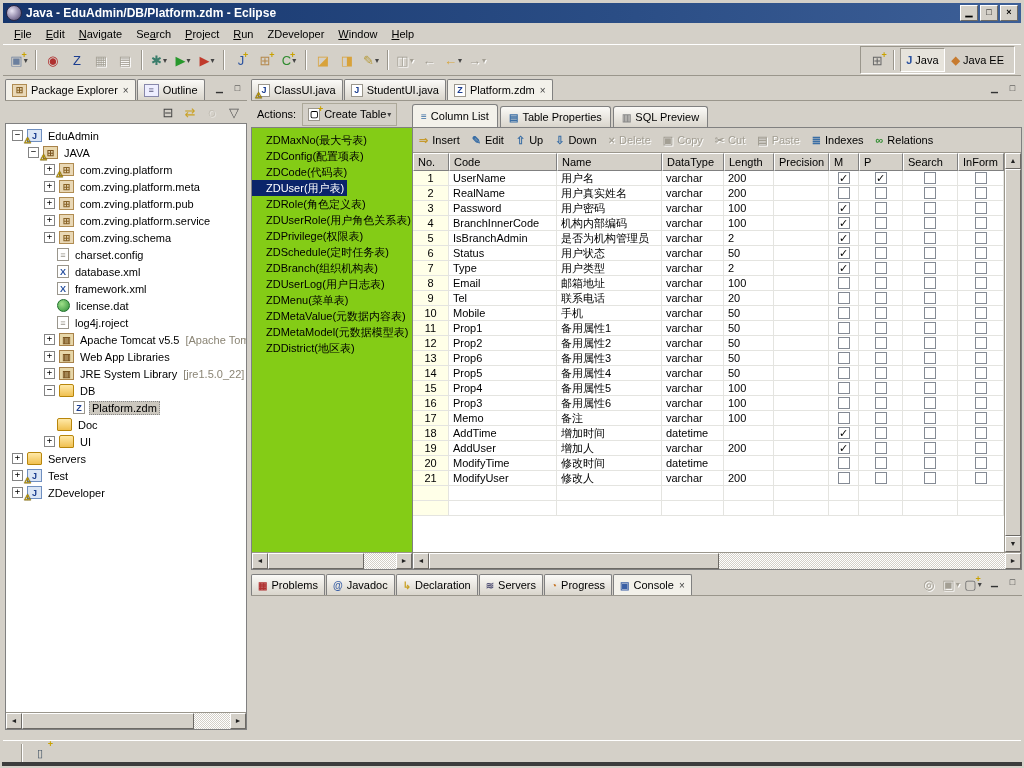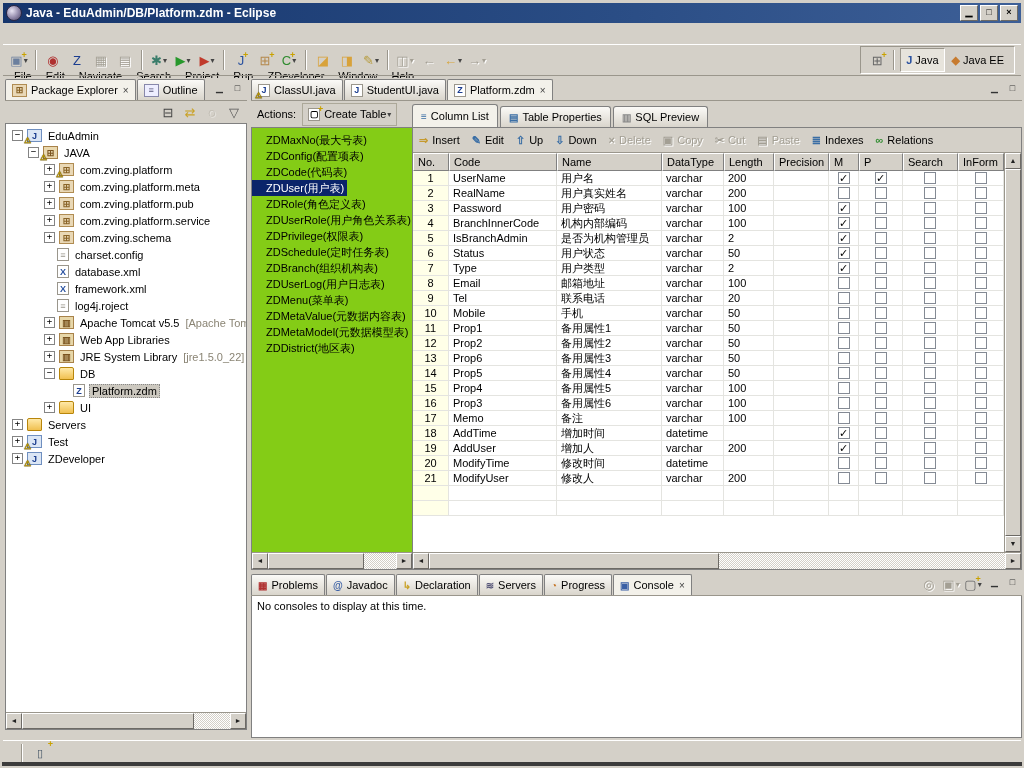--- a/index.html
+++ b/index.html
@@ -5,21 +5,21 @@
   html,body{margin:0;padding:0;}
   body{width:1024px;height:768px;overflow:hidden;font-family:"Liberation Sans",sans-serif;font-size:11px;color:#000;}
   .win{position:relative;width:1024px;height:768px;background:#d4d0c8;border:2px solid #d4d0c8;box-sizing:border-box;overflow:hidden;}
   
   .titlebar{position:absolute;left:1px;top:1px;right:1px;height:20px;background:linear-gradient(90deg,#16356c,#2a4d85 60%,#3d5f97);display:flex;align-items:center;padding:0 3px;}
   .applogo{width:14px;height:14px;border-radius:50%;background:radial-gradient(circle at 35% 35%,#e8e4f4,#8f86a8 55%,#4a4460);border:1px solid #2c2844;margin-right:4px;flex:none;}
   .title{color:#fff;font-weight:bold;font-size:12px;white-space:nowrap;flex:1;}
   .wbtns{display:flex;gap:2px;}
   .wbtn{width:16px;height:14px;background:#d4d0c8;border:1px solid;border-color:#fff #6d6a65 #6d6a65 #fff;font-size:9px;line-height:12px;text-align:center;font-weight:bold;color:#000;}
   
-  .menubar{position:absolute;left:1px;top:21px;right:1px;height:21px;display:flex;align-items:center;padding-left:4px;margin-top:42px;}
+  .menubar{position:absolute;left:1px;top:21px;right:1px;height:21px;display:flex;align-items:center;padding-left:4px;}
   .mi{padding:2px 7px;}
   
   .toolbar{position:absolute;left:1px;top:42px;right:1px;height:30px;border-top:1px solid #fff;border-bottom:1px solid #9a968c;display:flex;align-items:center;}
   .tbleft{display:flex;align-items:center;flex:1;padding-left:4px;}
   .tbtn{height:22px;min-width:22px;display:inline-flex;align-items:center;justify-content:center;margin:0 1px;position:relative;}
   .tico{font-size:13px;line-height:13px;position:relative;}
   .dd{font-size:8px;color:#444;margin-left:1px;}
   .dis .tico,.dis .dd{color:#a39f94 !important;text-shadow:1px 1px 0 #fff;}
   .tsep{width:1px;height:20px;background:#9a968c;border-right:1px solid #fff;margin:0 4px;}
   .plus{position:absolute;right:-4px;top:-5px;color:#c9a200;font-size:9px;font-weight:bold;}
@@ -302,20 +302,25 @@
             <span class="ico ico-xml">X</span>
             <span class="tlabel">database.xml</span>
           </div>
           <div class="ti" style="padding-left: 38px;">
             <span class="noexp"></span>
             <span class="ico ico-xml">X</span>
             <span class="tlabel">framework.xml</span>
           </div>
           <div class="ti" style="padding-left: 38px;">
             <span class="noexp"></span>
+            <span class="ico ico-green"></span>
+            <span class="tlabel">license.dat</span>
+          </div>
+          <div class="ti" style="padding-left: 38px;">
+            <span class="noexp"></span>
             <span class="ico ico-file">≡</span>
             <span class="tlabel">log4j.roject</span>
           </div>
           <div class="ti" style="padding-left: 38px;">
             <span class="exp">+</span>
             <span class="ico ico-lib">▥</span>
             <span class="tlabel">Apache Tomcat v5.5</span>
             <span class="tdec">[Apache Tomcat v5.5]</span>
           </div>
           <div class="ti" style="padding-left: 38px;">
@@ -331,20 +336,25 @@
           </div>
           <div class="ti" style="padding-left: 38px;">
             <span class="exp">−</span>
             <span class="ico ico-folder"></span>
             <span class="tlabel">DB</span>
           </div>
           <div class="ti sel" style="padding-left: 54px;">
             <span class="noexp"></span>
             <span class="ico ico-zdm">Z</span>
             <span class="tlabel">Platform.zdm</span>
+          </div>
+          <div class="ti" style="padding-left: 38px;">
+            <span class="noexp"></span>
+            <span class="ico ico-folder"></span>
+            <span class="tlabel">Doc</span>
           </div>
           <div class="ti" style="padding-left: 38px;">
             <span class="exp">+</span>
             <span class="ico ico-folder"></span>
             <span class="tlabel">UI</span>
           </div>
           <div class="ti" style="padding-left: 6px;">
             <span class="exp">+</span>
             <span class="ico ico-folder"></span>
             <span class="tlabel">Servers</span>
@@ -989,23 +999,20 @@
           <span class="vtbtn">
             <span class="tico" style="color: rgb(102, 102, 102);">▢<span class="plus">+</span></span>
             <span class="dd">▾</span>
           </span>
         </span>
         <span class="vctrls">
           <span class="vcb">▁</span>
           <span class="vcb">□</span>
         </span>
       </div>
-    <div class="ccontent">
-      <span>No consoles to display at this time.</span>
-    </div>
   </div>
 
   <div class="statusbar">
     <span class="ssep"></span>
     <span class="fastview">
         <span>▯</span>
         <span class="plus">+</span>
       </span>
   </div>
   <div class="darkstrip"></div>

